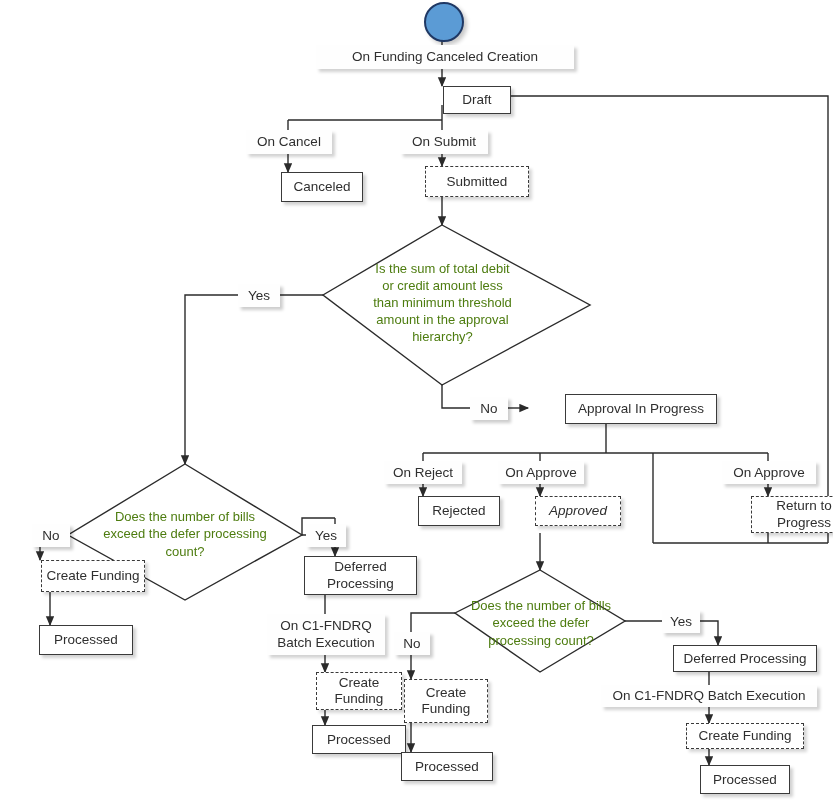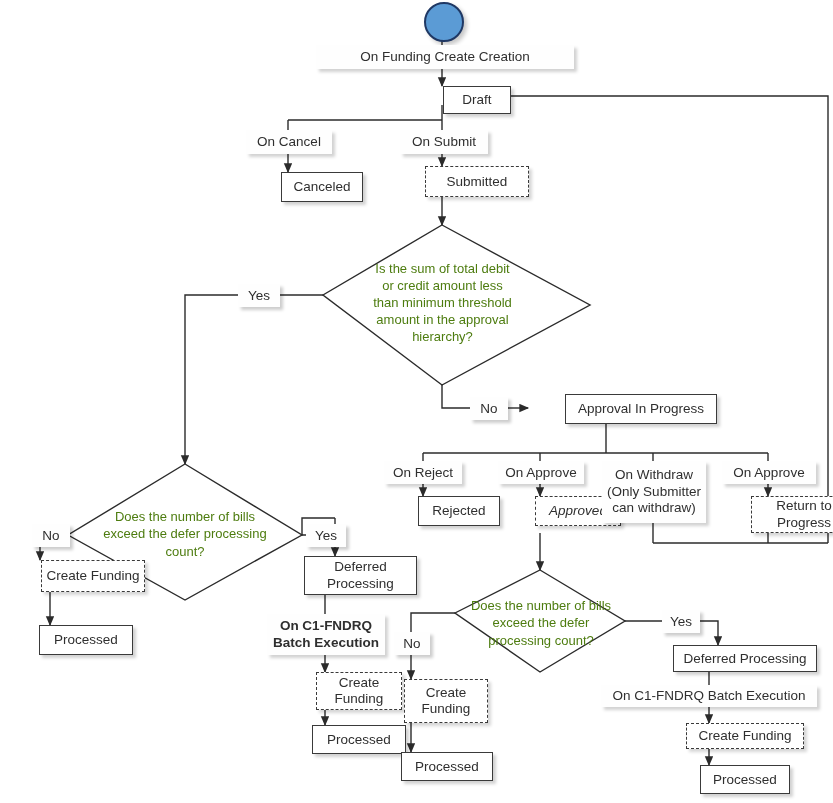--- a/index.html
+++ b/index.html
@@ -157,21 +157,21 @@
 
     <g stroke="#2b2b2b" stroke-width="1.4" fill="#ffffff">
       <polygon points="442,225 590,305 442,385 323,295"></polygon>
       <polygon points="185,464 302,535 185,600 68,535"></polygon>
       <polygon points="540,570 625,621 540,672 455,613"></polygon>
     </g>
   </svg>
 
   <div class="start-circle" style="left:424px; top:2px; width:36px; height:36px;"></div>
 
-  <div class="node label" style="left:316px; top:45px; width:258px; height:24px;">On Funding Create Creation</div>
+  <div class="node label" style="left:316px; top:45px; width:258px; height:24px;">On Funding Canceled Creation</div>
 
   <div class="node state" style="left:408px; top:86px; width:68px; height:28px;">Draft</div>
 
   <div class="node label" style="left:246px; top:130px; width:86px; height:24px;">On Cancel</div>
 
   <div class="node state" style="left:246px; top:172px; width:82px; height:30px;">Canceled</div>
 
   <div class="node label" style="left:400px; top:130px; width:88px; height:24px;">On Submit</div>
 
   <div class="node state dashed" style="left:390px; top:166px; width:104px; height:31px;">Submitted</div>
@@ -185,41 +185,38 @@
   <div class="node state" style="left:530px; top:394px; width:152px; height:30px;">Approval In Progress</div>
 
   <div class="node label" style="left:384px; top:461px; width:78px; height:23px;">On Reject</div>
 
   <div class="node state" style="left:383px; top:496px; width:82px; height:30px;">Rejected</div>
 
   <div class="node label" style="left:498px; top:461px; width:86px; height:23px;">On Approve</div>
 
   <div class="node state dashed" style="left:500px; top:496px; width:86px; height:30px;font-style:italic;">Approved</div>
 
-  <div class="node label" style="left:602px; top:461px; width:104px; height:62px; white-space:pre-line; line-height:1.22;">On Withdraw
-(Only Submitter
-can withdraw)</div>
 
   <div class="node label" style="left:722px; top:461px; width:94px; height:23px;">On Approve</div>
 
   <div class="node state dashed" style="left:716px; top:496px; width:106px; height:37px; line-height:1.22;">Return to Progress</div>
 
   <div class="diamond-text" style="left:103px; top:490px; width:164px; height:88px;">Does the number of bills exceed the defer processing count?</div>
 
   <div class="node ylabel" style="left:32px; top:524px; width:38px; height:23px;">No</div>
 
   <div class="node state dashed" style="left:6px; top:560px; width:104px; height:32px;">Create Funding</div>
 
   <div class="node state" style="left:4px; top:625px; width:94px; height:30px;">Processed</div>
 
   <div class="node ylabel" style="left:306px; top:524px; width:40px; height:23px;">Yes</div>
 
   <div class="node state" style="left:269px; top:556px; width:113px; height:39px; line-height:1.22;">Deferred Processing</div>
 
-  <div class="node label" style="left:267px; top:614px; width:118px; height:41px; white-space:pre-line; line-height:1.22;font-weight:bold;">On C1-FNDRQ
+  <div class="node label" style="left:267px; top:614px; width:118px; height:41px; white-space:pre-line; line-height:1.22;">On C1-FNDRQ
 Batch Execution</div>
 
   <div class="node state dashed" style="left:281px; top:672px; width:86px; height:38px; line-height:1.22;">Create Funding</div>
 
   <div class="node state" style="left:277px; top:725px; width:94px; height:29px;">Processed</div>
 
   <div class="diamond-text" style="left:470px; top:588px; width:142px; height:70px;">Does the number of bills exceed the defer processing count?</div>
 
   <div class="node ylabel" style="left:394px; top:632px; width:36px; height:23px;">No</div>
 

